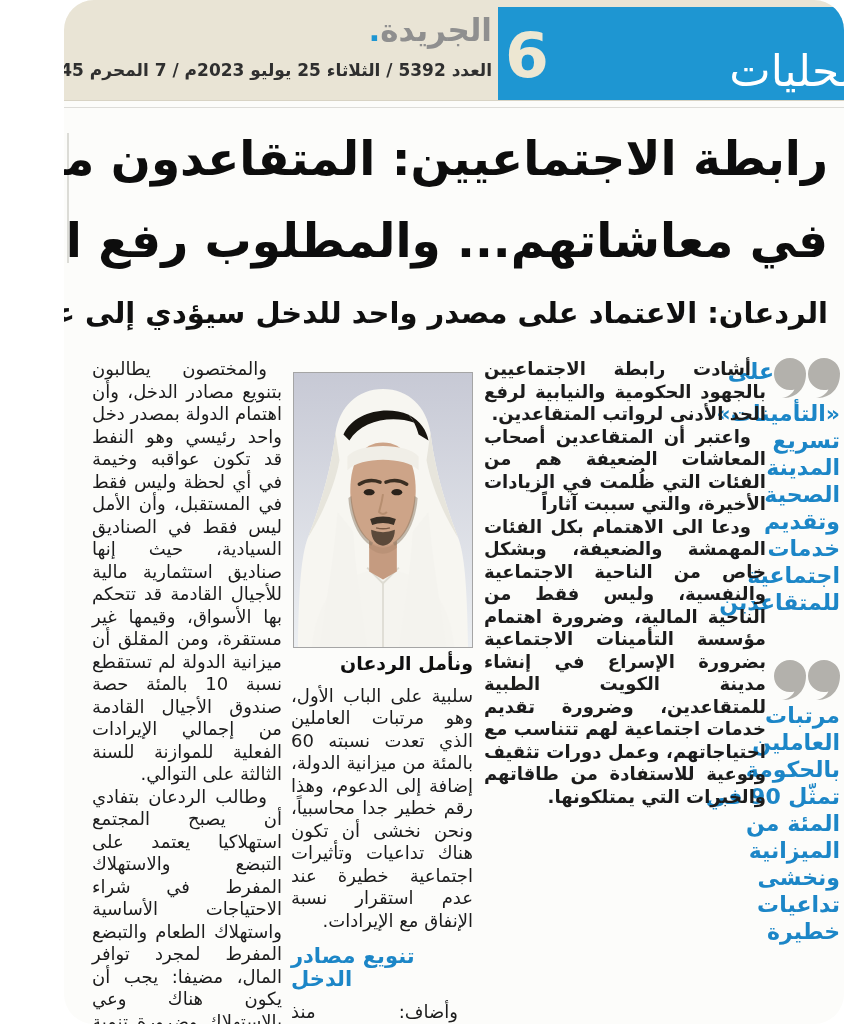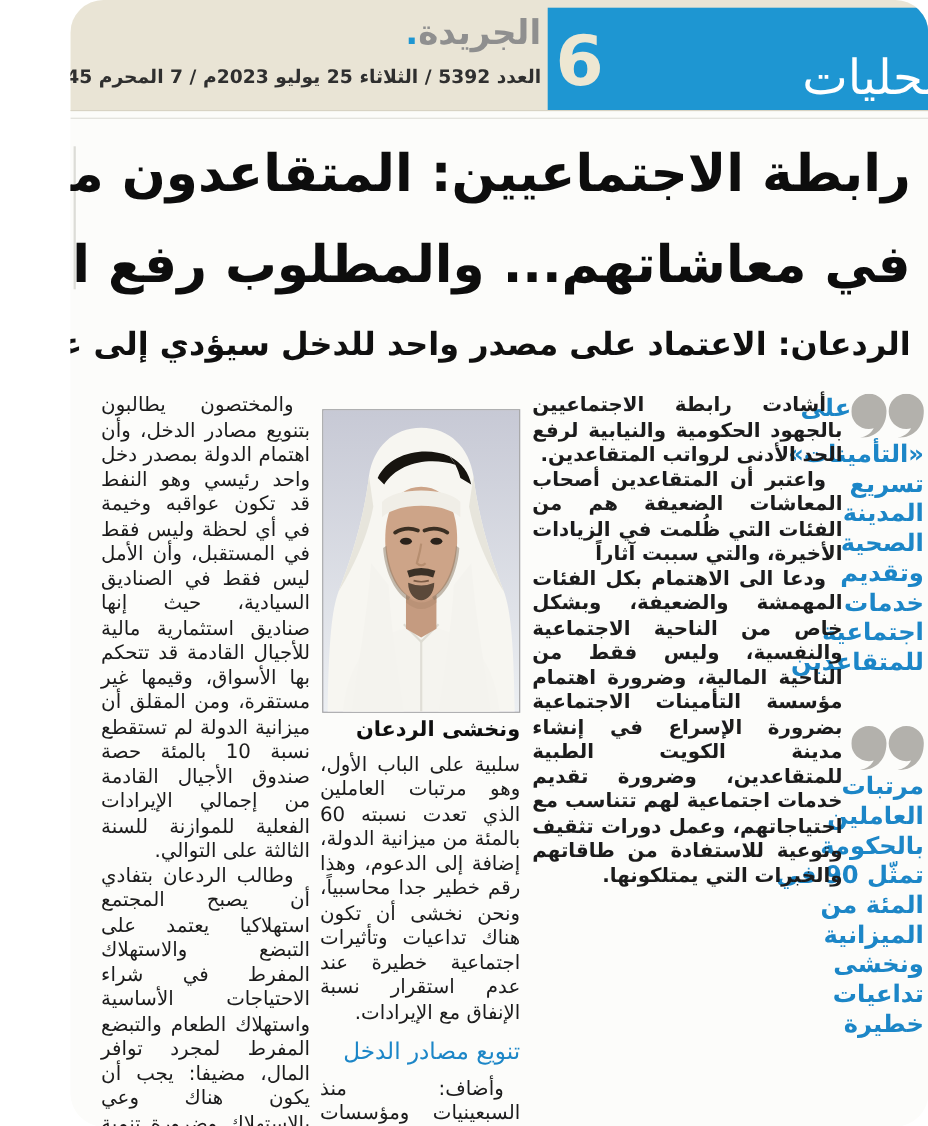--- a/index.html
+++ b/index.html
@@ -40,21 +40,21 @@
   .col{position:absolute;top:358px;font-size:18px;line-height:22.5px;text-align:justify;color:#1c1c1c;}
   .col p{margin:0;}
   .col p.indent{text-indent:15px;}
   .col-right{left:420px;width:282px;font-weight:bold;}
   .col-middle{left:227px;width:182px;}
   .col-left{left:28px;width:190px;}
   .photo-fig{margin:14px 0 10px 0;}
   .photo{width:180px;height:276px;border:1px solid #a5a5a5;box-sizing:border-box;overflow:hidden;background:#d4d5de;}
   .photo svg{display:block;width:100%;height:100%;}
   .caption{font-size:19px;font-weight:bold;color:#0f0f0f;margin-top:4px;text-align:right;}
-  .subhead-blue{font-size:21px;font-weight:normal;color:var(--accent-blue);margin:13px 0 11px 0;text-align:right;}
+  .subhead-blue{font-size:21px;font-weight:bold;color:var(--accent-blue);margin:13px 0 11px 0;text-align:left;}
 </style>
 </head>
 <body>
 
 <div class="page">
 
   <header class="topband">
     <div class="logo"><span>الجريدة</span><span class="logo-dot">.</span></div>
     <div class="issue-line">العدد 5392 / الثلاثاء 25 يوليو 2023م / 7 المحرم 1445هـ</div>
     <div class="section-box">
@@ -137,21 +137,21 @@
 
           <path d="M90 122 C89 130 87 136 86 140 Q90 144 94 140" stroke="#b68e70" stroke-width="2" fill="none"></path>
 
           <path d="M77 147 Q90 142 103 147 L101 153 Q90 149 79 153 Z" fill="#3b3127"></path>
           <path d="M78 158 Q90 163 102 158 C102 168 96 174 90 174 C84 174 78 168 78 158 Z" fill="#473a2d" opacity=".85"></path>
           <path d="M58 124 C60 146 68 164 80 171 L78 174 C64 166 56 144 55 126 Z" fill="#8c7a66" opacity=".5"></path>
           <path d="M122 124 C120 146 112 164 100 171 L102 174 C116 166 124 144 125 126 Z" fill="#8c7a66" opacity=".5"></path>
           <path d="M83 156 Q90 158 97 156" stroke="#7a5a44" stroke-width="1.5" fill="none"></path>
         </svg>
       </div>
-      <figcaption class="caption">ونخشى الردعان</figcaption>
+      <figcaption class="caption">ونأمل الردعان</figcaption>
     </figure>
     <p>سلبية على الباب الأول، وهو مرتبات العاملين الذي تعدت نسبته 60 بالمئة من ميزانية الدولة، إضافة إلى الدعوم، وهذا رقم خطير جدا محاسبياً، ونحن نخشى أن تكون هناك تداعيات وتأثيرات اجتماعية خطيرة عند عدم استقرار نسبة الإنفاق مع الإيرادات.</p>
     <h3 class="subhead-blue">تنويع مصادر الدخل</h3>
     <p class="indent">وأضاف: منذ السبعينيات ومؤسسات المجتمع المدني</p>
   </section>
 
   <section class="col col-left">
     <p class="indent">والمختصون يطالبون بتنويع مصادر الدخل، وأن اهتمام الدولة بمصدر دخل واحد رئيسي وهو النفط قد تكون عواقبه وخيمة في أي لحظة وليس فقط في المستقبل، وأن الأمل ليس فقط في الصناديق السيادية، حيث إنها صناديق استثمارية مالية للأجيال القادمة قد تتحكم بها الأسواق، وقيمها غير مستقرة، ومن المقلق أن ميزانية الدولة لم تستقطع نسبة 10 بالمئة حصة صندوق الأجيال القادمة من إجمالي الإيرادات الفعلية للموازنة للسنة الثالثة على التوالي.</p>
     <p class="indent">وطالب الردعان بتفادي أن يصبح المجتمع استهلاكيا يعتمد على التبضع والاستهلاك المفرط في شراء الاحتياجات الأساسية واستهلاك الطعام والتبضع المفرط لمجرد توافر المال، مضيفا: يجب أن يكون هناك وعي بالاستهلاك وضرورة تنمية ثقافة الادخار والاستثمار لدى جميع أفراد المجتمع.</p>
   </section>

